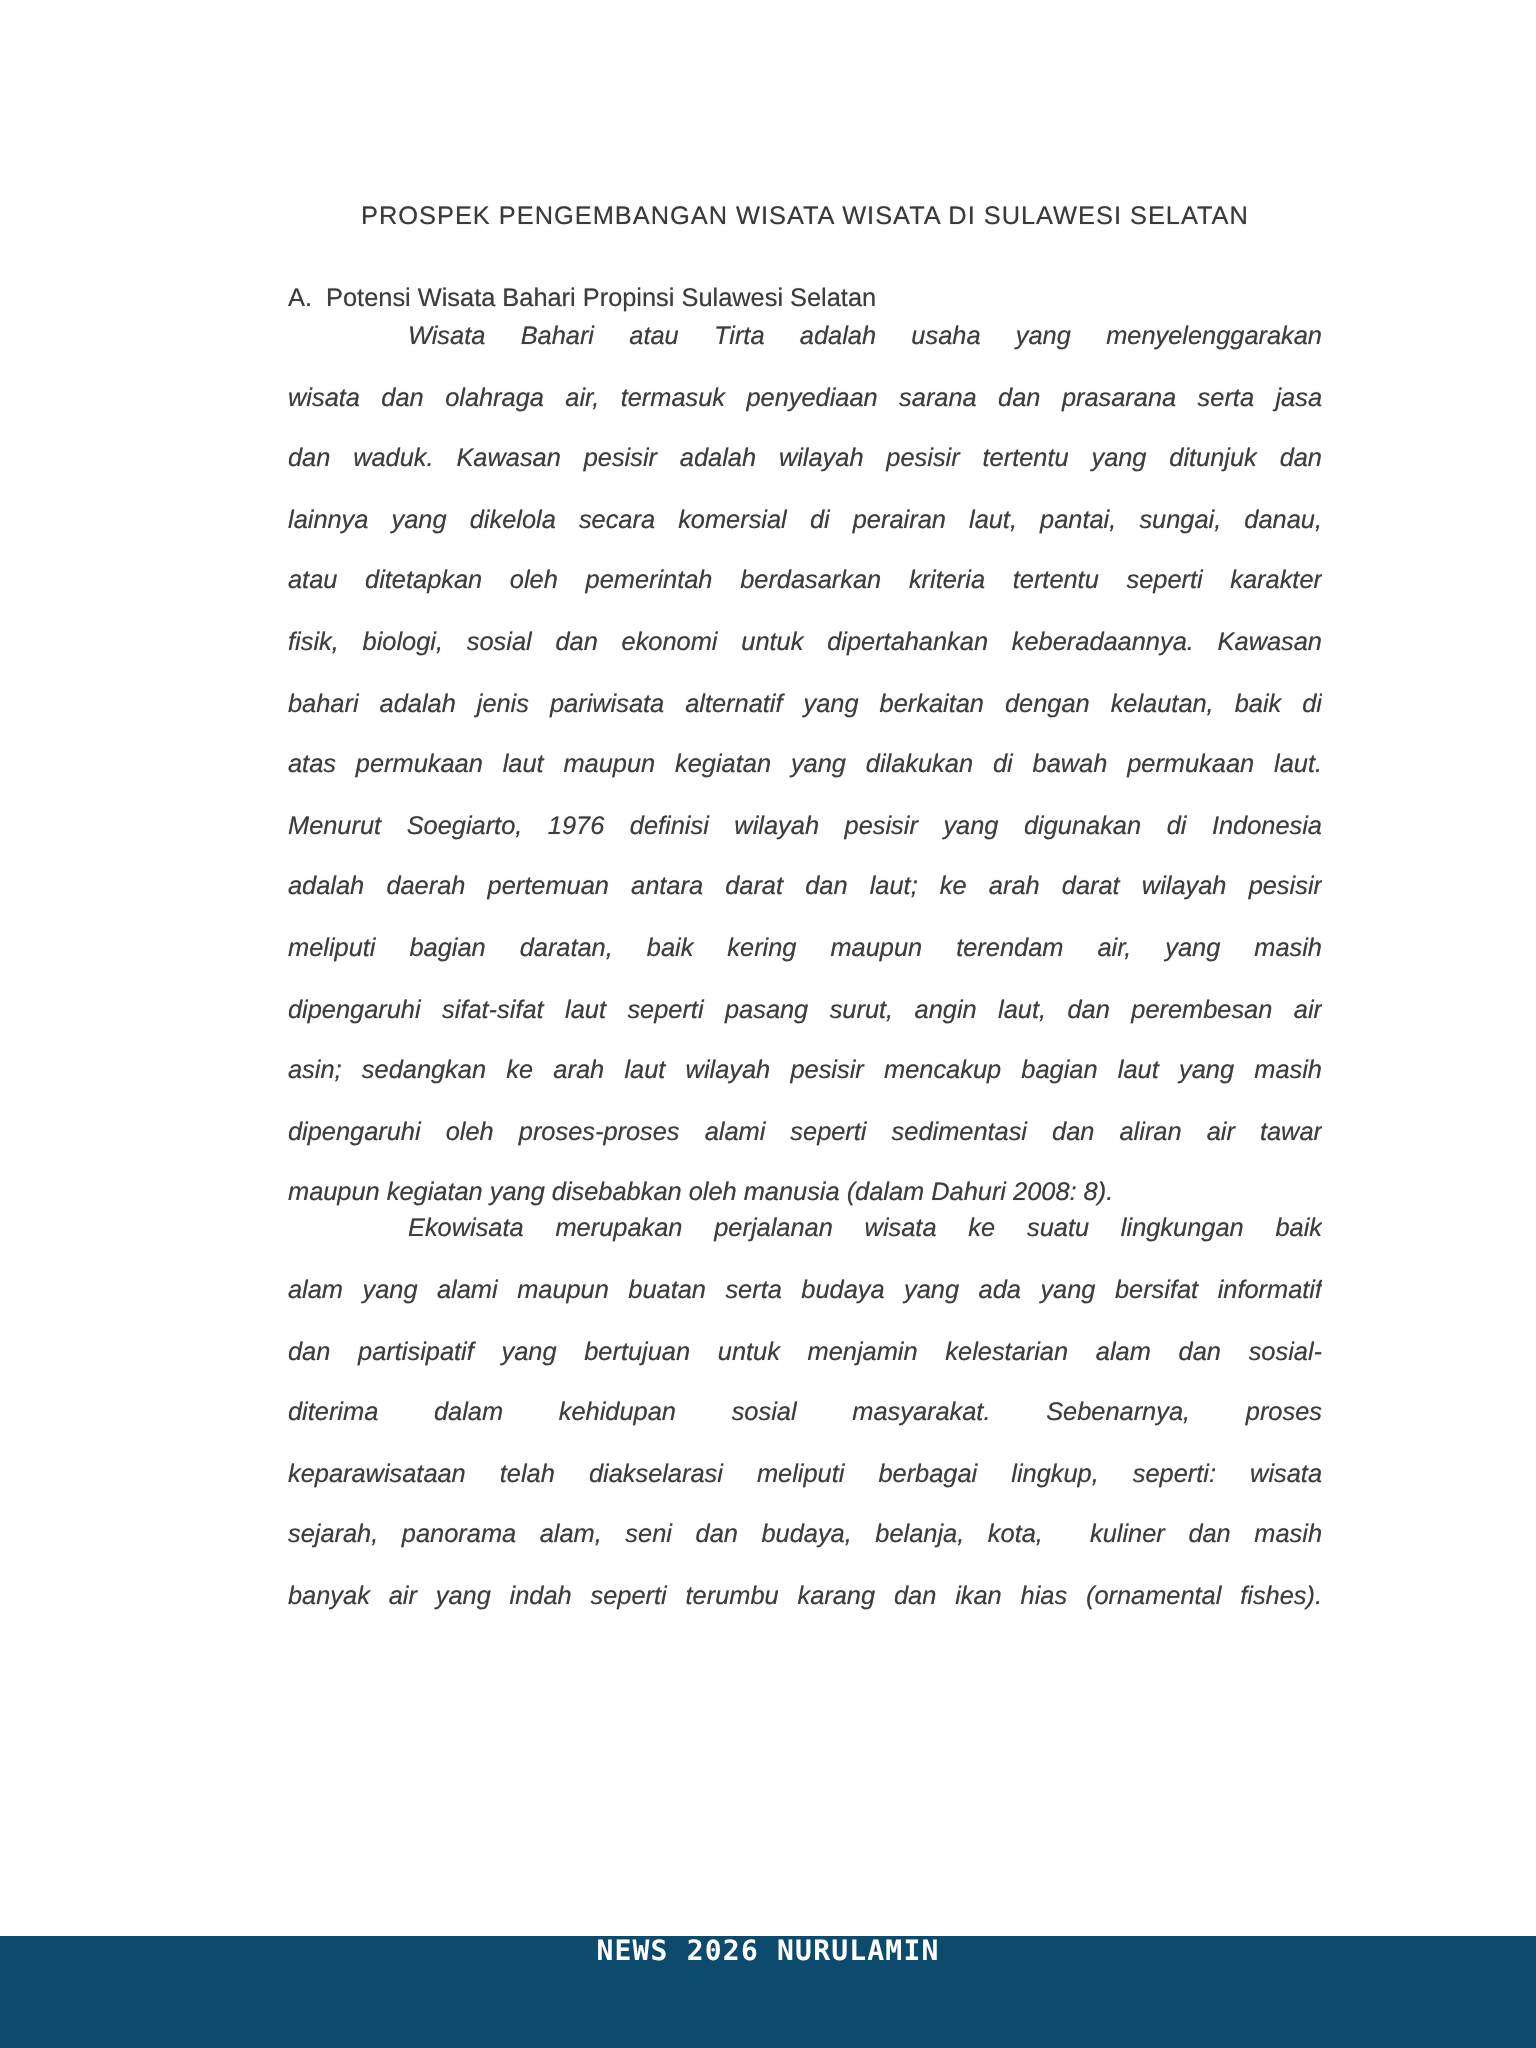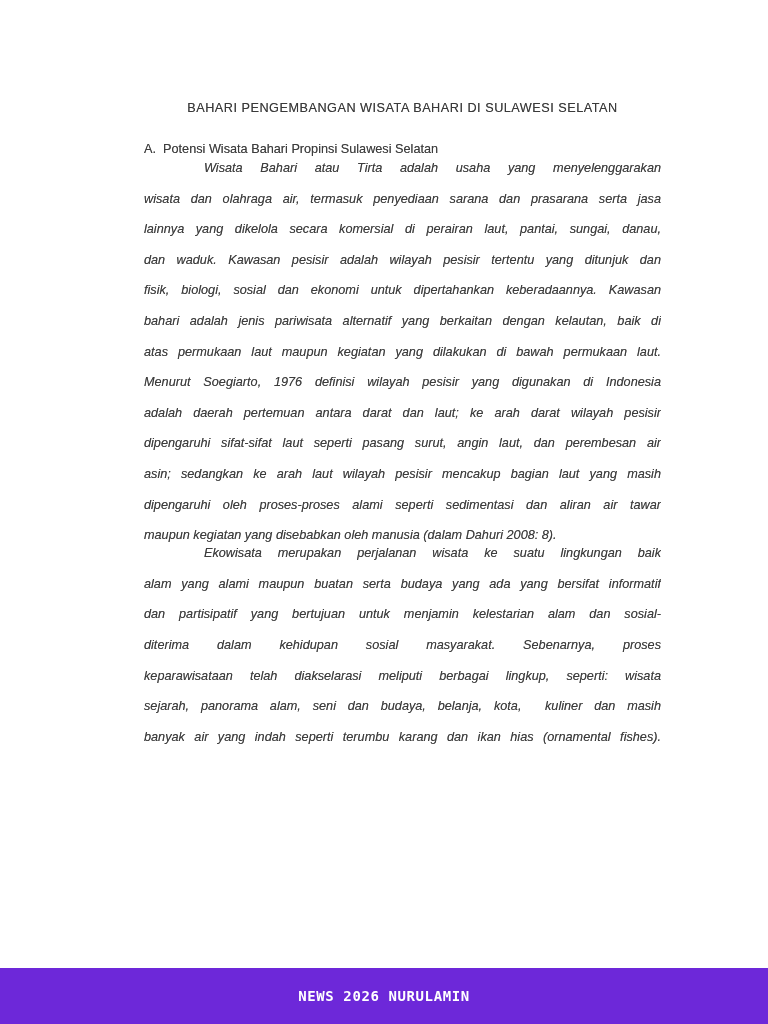--- a/index.html
+++ b/index.html
@@ -55,53 +55,54 @@
   .ln.nojust {
     text-align-last: left;
     -moz-text-align-last: left;
   }
   .footer {
     position: absolute;
     left: 0;
     top: 968px;
     width: 768px;
     height: 56px;
-    background: #6d28d9;
+    background: #0c4a6e;
     display: flex;
-    align-items: center;
     justify-content: center;
   }
   .footer .watermark {
     font-family: "DejaVu Sans Mono", monospace;
     font-weight: bold;
     font-size: 14px;
     letter-spacing: 0.6px;
     color: #ffffff;
   }
 </style>
 </head>
 <body>
 
 <div class="page">
   <div class="doc">
 
-    <div class="title">BAHARI PENGEMBANGAN WISATA BAHARI DI SULAWESI SELATAN</div>
+    <div class="title">PROSPEK PENGEMBANGAN WISATA WISATA DI SULAWESI SELATAN</div>
 
     <div class="heading">A.&nbsp; Potensi Wisata Bahari Propinsi Sulawesi Selatan</div>
 
     <div>
       <div class="ln indent">Wisata Bahari atau Tirta adalah usaha yang menyelenggarakan</div>
       <div class="ln">wisata dan olahraga air, termasuk penyediaan sarana dan prasarana serta jasa</div>
+      <div class="ln">dan waduk. Kawasan pesisir adalah wilayah pesisir tertentu yang ditunjuk dan</div>
       <div class="ln">lainnya yang dikelola secara komersial di perairan laut, pantai, sungai, danau,</div>
-      <div class="ln">dan waduk. Kawasan pesisir adalah wilayah pesisir tertentu yang ditunjuk dan</div>
+      <div class="ln">atau ditetapkan oleh pemerintah berdasarkan kriteria tertentu seperti karakter</div>
       <div class="ln">fisik, biologi, sosial dan ekonomi untuk dipertahankan keberadaannya. Kawasan</div>
       <div class="ln">bahari adalah jenis pariwisata alternatif yang berkaitan dengan kelautan, baik di</div>
       <div class="ln">atas permukaan laut maupun kegiatan yang dilakukan di bawah permukaan laut.</div>
       <div class="ln">Menurut Soegiarto, 1976 definisi wilayah pesisir yang digunakan di Indonesia</div>
       <div class="ln">adalah daerah pertemuan antara darat dan laut; ke arah darat wilayah pesisir</div>
+      <div class="ln">meliputi bagian daratan, baik kering maupun terendam air, yang masih</div>
       <div class="ln">dipengaruhi sifat-sifat laut seperti pasang surut, angin laut, dan perembesan air</div>
       <div class="ln">asin; sedangkan ke arah laut wilayah pesisir mencakup bagian laut yang masih</div>
       <div class="ln">dipengaruhi oleh proses-proses alami seperti sedimentasi dan aliran air tawar</div>
       <div class="ln tight nojust">maupun kegiatan yang disebabkan oleh manusia (dalam Dahuri 2008: 8).</div>
     </div>
 
     <div>
       <div class="ln indent">Ekowisata merupakan perjalanan wisata ke suatu lingkungan baik</div>
       <div class="ln">alam yang alami maupun buatan serta budaya yang ada yang bersifat informatif</div>
       <div class="ln">dan partisipatif yang bertujuan untuk menjamin kelestarian alam dan sosial-</div>

